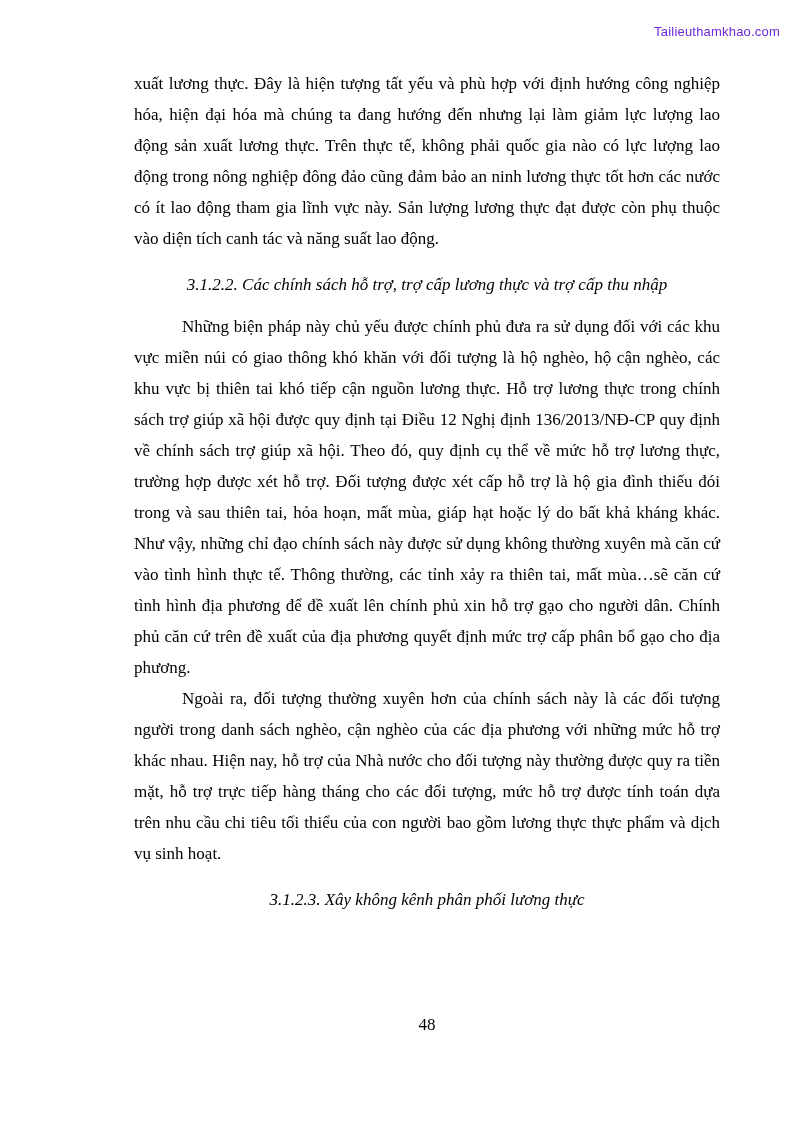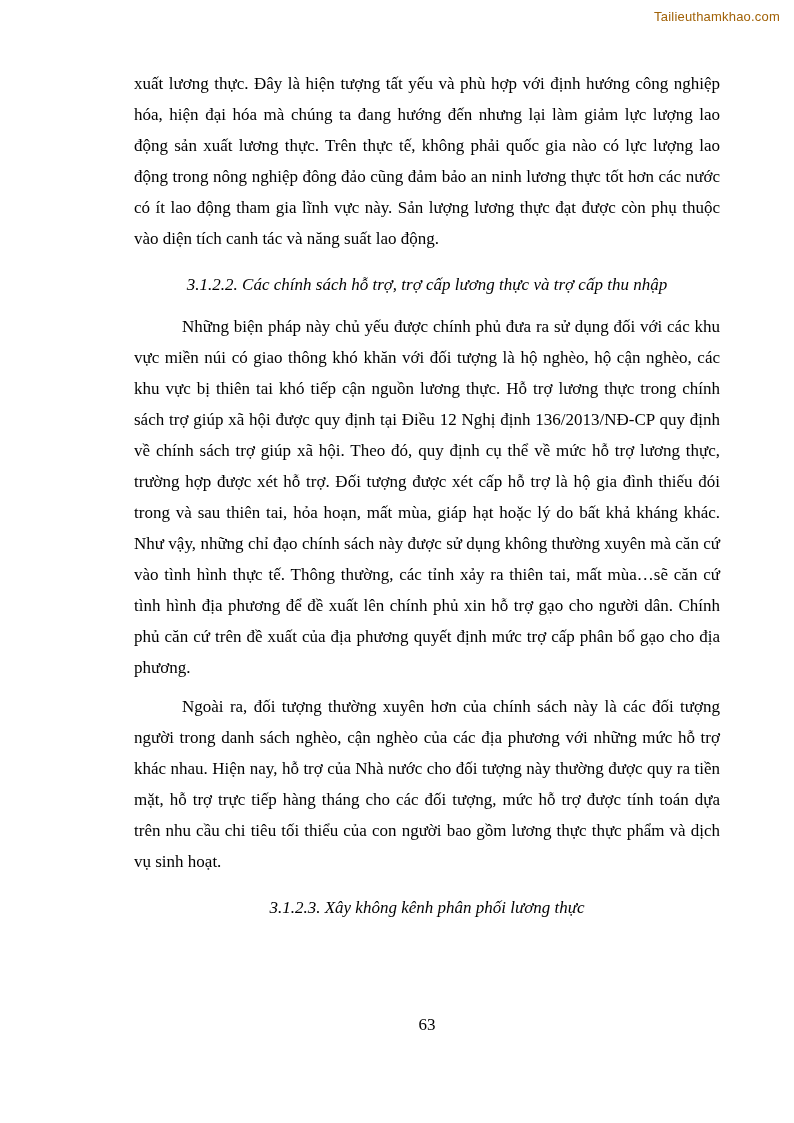--- a/index.html
+++ b/index.html
@@ -10,42 +10,41 @@
     width: 794px;
     height: 1123px;
     background: #ffffff;
     position: relative;
     overflow: hidden;
     font-family: "Liberation Serif", "DejaVu Serif", serif;
     color: #000000;
   }
   .watermark {
     position: absolute;
-    top: 9px;
+    top: 24px;
     right: 14px;
     font-family: "Liberation Sans", "DejaVu Sans", sans-serif;
     font-size: 13px;
-    color: #a16207;
+    color: #6d28d9;
     letter-spacing: 0.2px;
   }
   .content {
     position: absolute;
     top: 68px;
     left: 134px;
     width: 586px;
     font-size: 17px;
     line-height: 31px;
     text-align: justify;
   }
   .content p {
     margin: 0;
   }
   .content p.indent {
     text-indent: 48px;
-    margin-top: 8px;
   }
   .content h3 {
     margin: 15px 0 11px 0;
     font-size: 17px;
     font-weight: normal;
     font-style: italic;
     text-align: center;
     line-height: 31px;
   }
   .page-number {
@@ -67,13 +66,13 @@
 
   <h3>3.1.2.2. Các chính sách hỗ trợ, trợ cấp lương thực và trợ cấp thu nhập</h3>
 
   <p class="indent">Những biện pháp này chủ yếu được chính phủ đưa ra sử dụng đối với các khu vực miền núi có giao thông khó khăn với đối tượng là hộ nghèo, hộ cận nghèo, các khu vực bị thiên tai khó tiếp cận nguồn lương thực. Hỗ trợ lương thực trong chính sách trợ giúp xã hội được quy định tại Điều 12 Nghị định 136/2013/NĐ-CP quy định về chính sách trợ giúp xã hội. Theo đó, quy định cụ thể về mức hỗ trợ lương thực, trường hợp được xét hỗ trợ. Đối tượng được xét cấp hỗ trợ là hộ gia đình thiếu đói trong và sau thiên tai, hỏa hoạn, mất mùa, giáp hạt hoặc lý do bất khả kháng khác. Như vậy, những chỉ đạo chính sách này được sử dụng không thường xuyên mà căn cứ vào tình hình thực tế. Thông thường, các tỉnh xảy ra thiên tai, mất mùa…sẽ căn cứ tình hình địa phương để đề xuất lên chính phủ xin hỗ trợ gạo cho người dân. Chính phủ căn cứ trên đề xuất của địa phương quyết định mức trợ cấp phân bổ gạo cho địa phương.</p>
 
   <p class="indent">Ngoài ra, đối tượng thường xuyên hơn của chính sách này là các đối tượng người trong danh sách nghèo, cận nghèo của các địa phương với những mức hỗ trợ khác nhau. Hiện nay, hỗ trợ của Nhà nước cho đối tượng này thường được quy ra tiền mặt, hỗ trợ trực tiếp hàng tháng cho các đối tượng, mức hỗ trợ được tính toán dựa trên nhu cầu chi tiêu tối thiểu của con người bao gồm lương thực thực phẩm và dịch vụ sinh hoạt.</p>
 
   <h3>3.1.2.3. Xây không kênh phân phối lương thực</h3>
 </div>
 
-<div class="page-number">63</div>
+<div class="page-number">48</div>
 
 </body></html>

